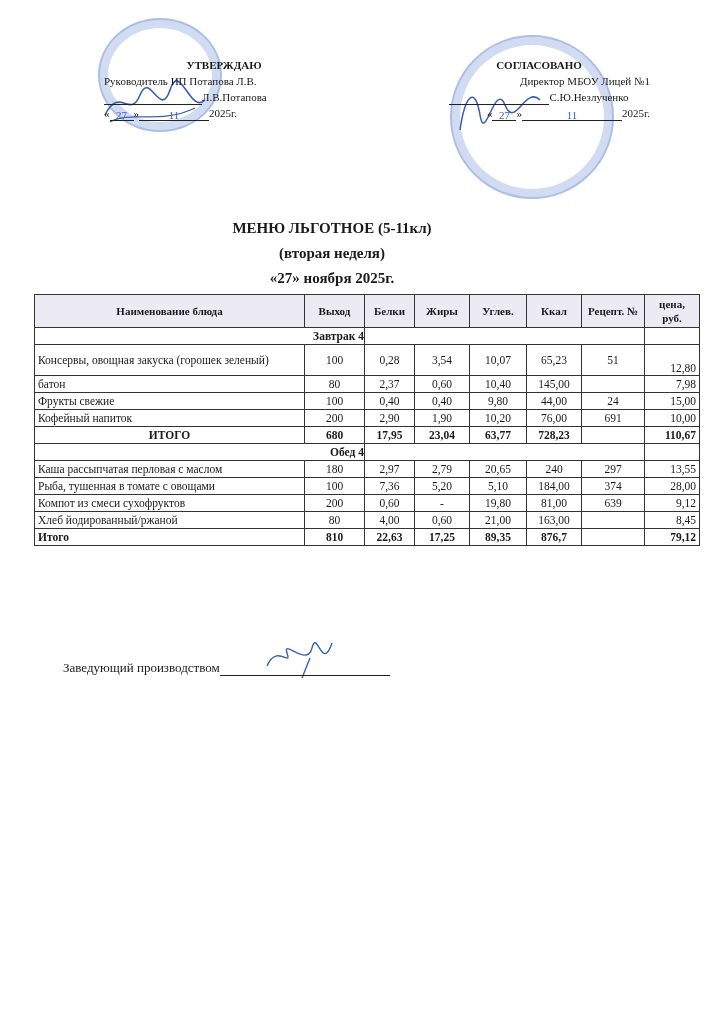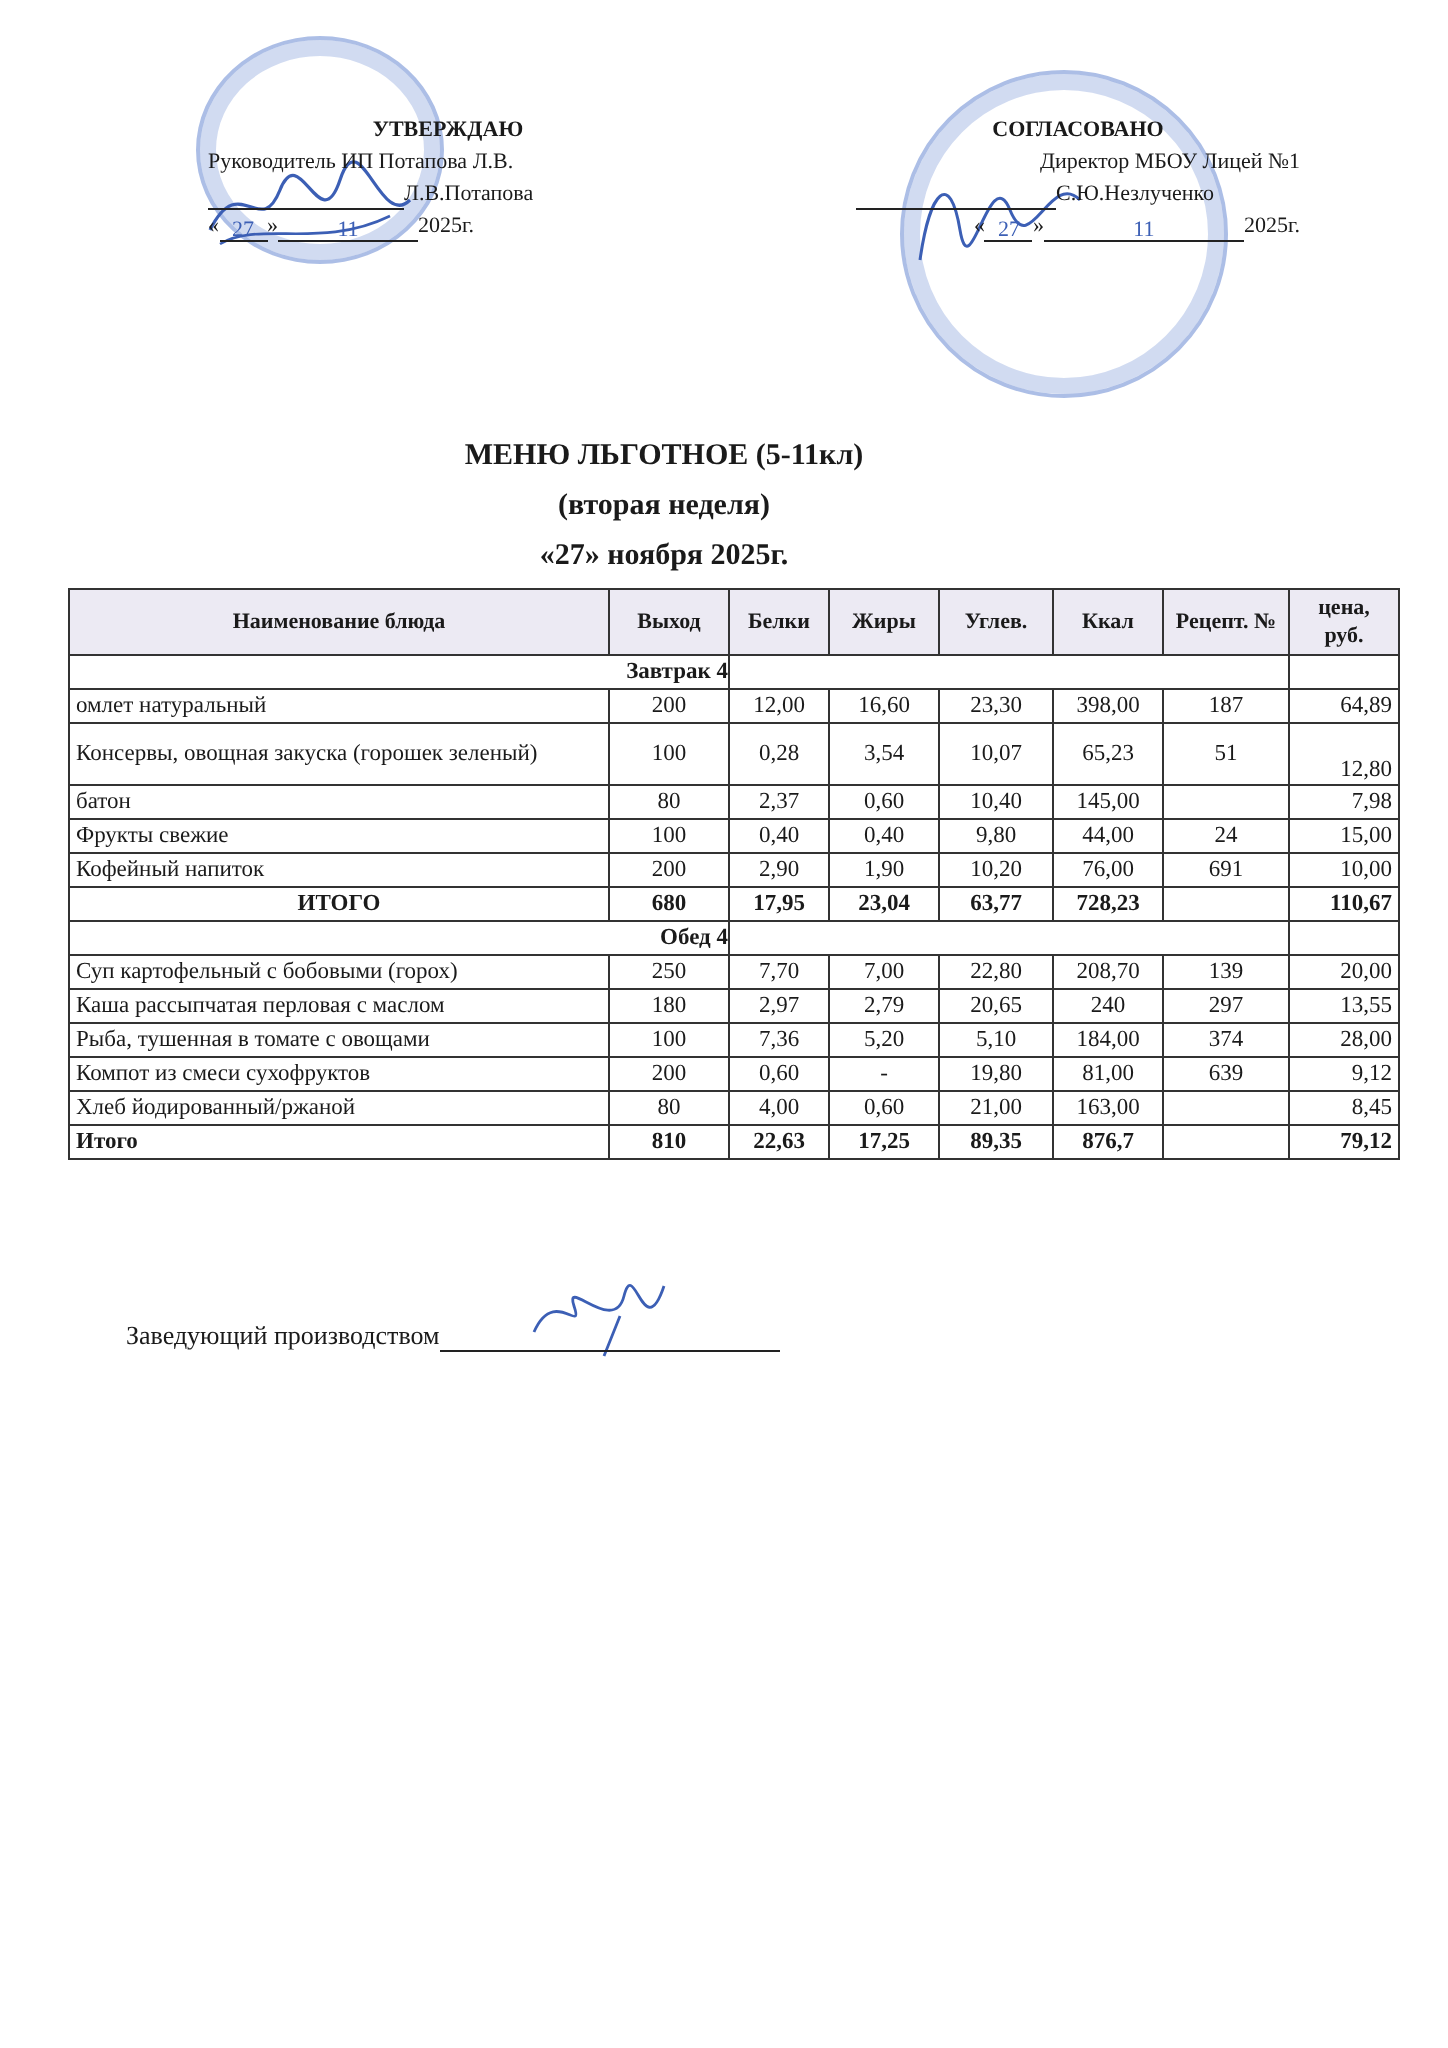--- a/index.html
+++ b/index.html
@@ -61,21 +61,21 @@
     <span class="ul" style="width:98px"></span><span>Л.В.Потапова</span>
   </div>
   <div class="line-row">
     <span>«</span><span class="ul" style="width:24px;text-align:center;color:#3c5fb5">27</span><span>»</span><span class="ul" style="width:70px;text-align:center;color:#3c5fb5">11</span><span>2025г.</span>
   </div>
 </div>
 
 <div class="approval right-approval">
   <div class="head">СОГЛАСОВАНО</div>
   <div style="text-align:right">Директор МБОУ Лицей №1</div>
-  <div class="line-row" style="text-align:left">
+  <div class="line-row" style="text-align:center">
     <span class="ul" style="width:100px"></span><span>С.Ю.Незлученко</span>
   </div>
   <div class="line-row" style="text-align:right">
     <span>«</span><span class="ul" style="width:24px;text-align:center;color:#3c5fb5">27</span><span>»</span><span class="ul" style="width:100px;text-align:center;color:#3c5fb5">11</span><span>2025г.</span>
   </div>
 </div>
 
 <div class="title-block">
   <div>МЕНЮ ЛЬГОТНОЕ (5-11кл)</div>
   <div>(вторая неделя)</div>
@@ -104,30 +104,20 @@
       <th>Рецепт. №</th>
       <th>цена, руб.</th>
     </tr>
   </thead>
   <tbody>
     <tr class="section">
       <td class="sec" colspan="2">Завтрак 4</td>
       <td colspan="5" style="border-left:none"></td>
       <td></td>
     </tr>
-    <tr>
-      <td class="name">омлет натуральный</td>
-      <td class="num">200</td>
-      <td class="num">12,00</td>
-      <td class="num">16,60</td>
-      <td class="num">23,30</td>
-      <td class="num">398,00</td>
-      <td class="num">187</td>
-      <td class="price">64,89</td>
-    </tr>
     <tr class="tall">
       <td class="name"> Консервы, овощная закуска (горошек зеленый)</td>
       <td class="num">100</td>
       <td class="num">0,28</td>
       <td class="num">3,54</td>
       <td class="num">10,07</td>
       <td class="num">65,23</td>
       <td class="num">51</td>
       <td class="price">12,80</td>
     </tr>
@@ -170,30 +160,20 @@
       <td class="num">728,23</td>
       <td class="num"></td>
       <td class="price">110,67</td>
     </tr>
     <tr class="section">
       <td class="sec" colspan="2">Обед 4</td>
       <td colspan="5" style="border-left:none"></td>
       <td></td>
     </tr>
     <tr>
-      <td class="name">Суп картофельный с бобовыми (горох)</td>
-      <td class="num">250</td>
-      <td class="num">7,70</td>
-      <td class="num">7,00</td>
-      <td class="num">22,80</td>
-      <td class="num">208,70</td>
-      <td class="num">139</td>
-      <td class="price">20,00</td>
-    </tr>
-    <tr>
       <td class="name">Каша рассыпчатая перловая с маслом</td>
       <td class="num">180</td>
       <td class="num">2,97</td>
       <td class="num">2,79</td>
       <td class="num">20,65</td>
       <td class="num">240</td>
       <td class="num">297</td>
       <td class="price">13,55</td>
     </tr>
     <tr>

